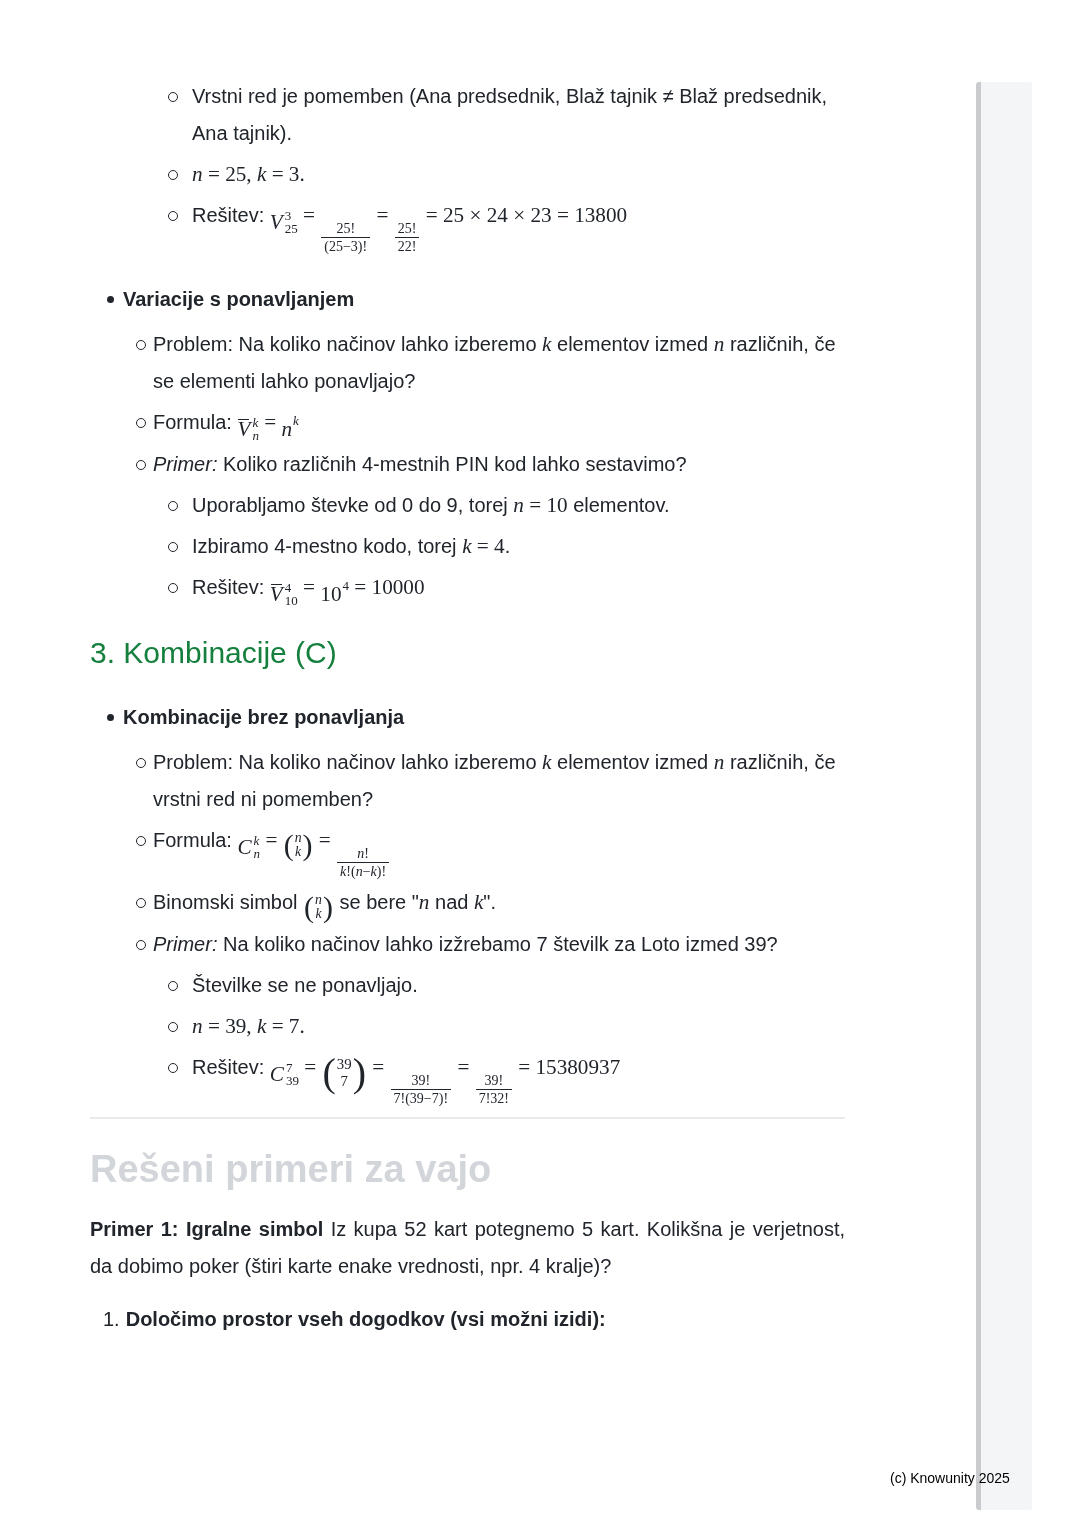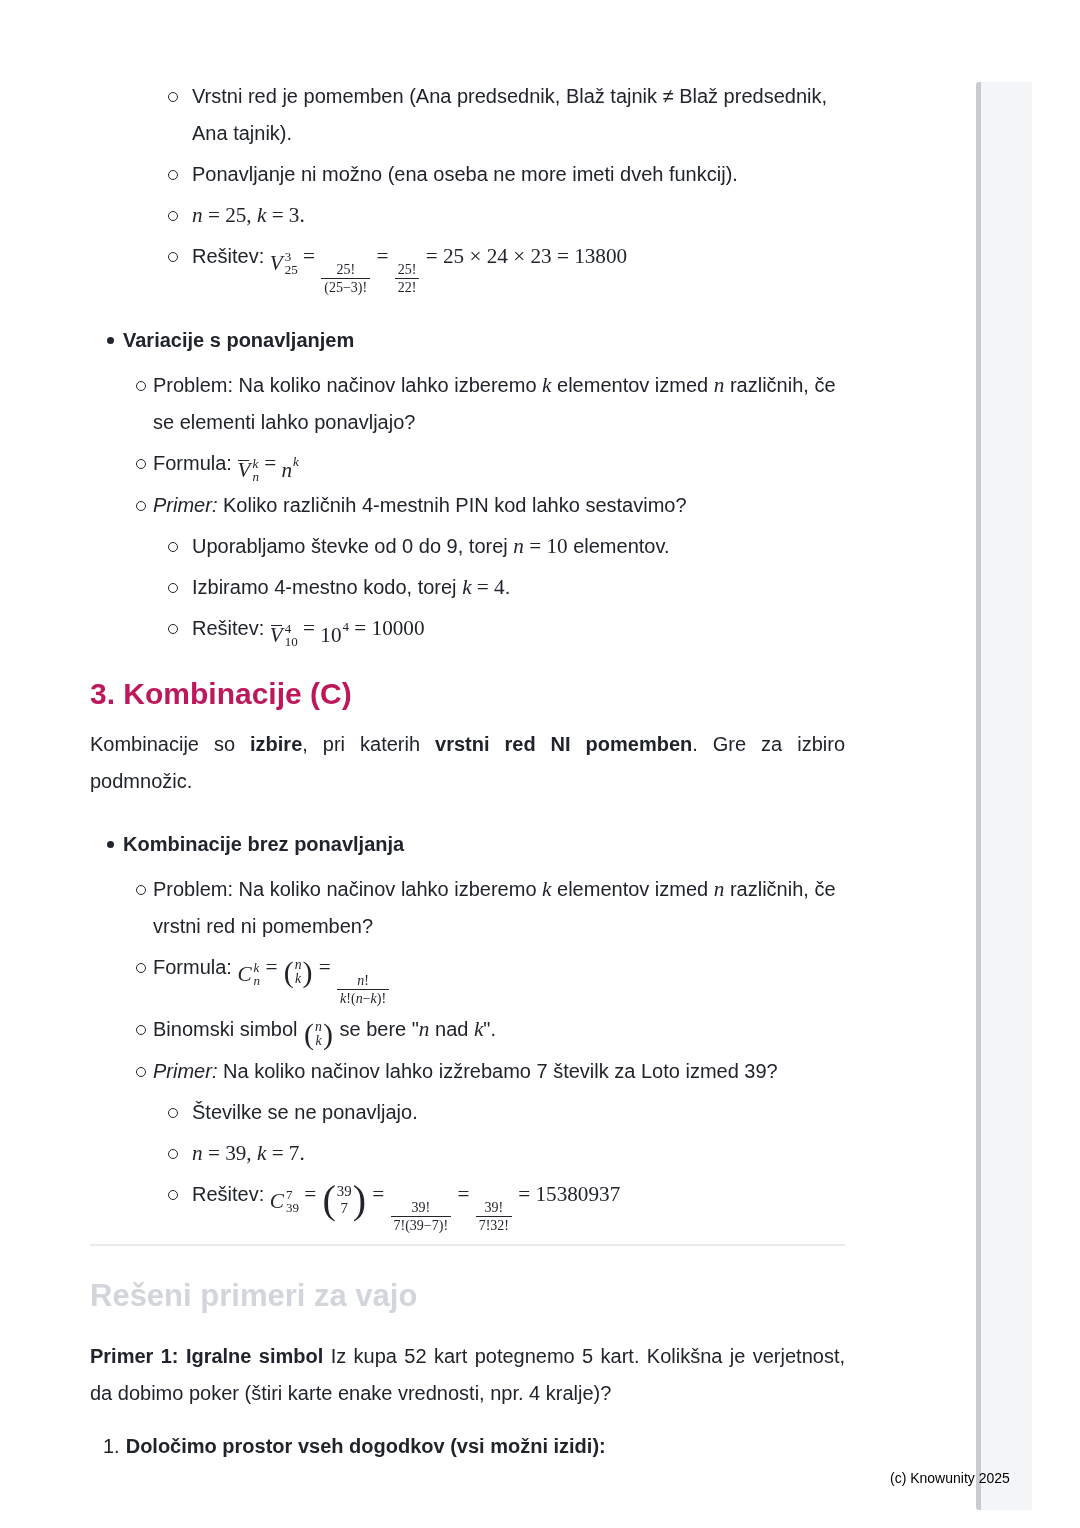--- a/index.html
+++ b/index.html
@@ -12,22 +12,22 @@
   .li{margin-bottom:4px;}
   .l1{padding-left:33px;margin-top:26px;margin-bottom:8px;font-weight:700;}
   .l2{padding-left:63px;}
   .l3{padding-left:102px;}
   .mk{position:absolute;top:14px;}
   .l1 .mk{left:17px;top:15px;}
   .l2 .mk{left:46px;}
   .l3 .mk{left:78px;}
   .disc{width:7px;height:7px;border-radius:50%;background:currentColor;}
   .circ{width:8px;height:8px;border-radius:50%;border:1.7px solid currentColor;background:transparent;}
-  .h2{font-size:30px;line-height:40px;font-weight:700;color:#be185d;margin-top:26px;margin-bottom:12px;}
-  .h1{font-size:31px;line-height:40px;font-weight:700;color:#d2d5d9;margin-bottom:22px;}
+  .h2{font-size:30px;line-height:40px;font-weight:400;color:#15803d;margin-top:26px;margin-bottom:12px;}
+  .h1{font-size:38px;line-height:40px;font-weight:700;color:#d2d5d9;margin-bottom:22px;}
   .para{text-align:justify;margin-bottom:4px;}
   .hrline{border:0;border-top:2px solid #e9eaec;margin:10px 0 30px 0;height:0;}
   .numitem{margin-top:16px;padding-left:13px;font-weight:700;}
   .num-n{font-weight:400;margin-right:6px;}
 
   
   .sg-b{font-weight:700;}
   .sg-i{font-style:italic;}
   .sg-m,.sg-mi{font-family:"Liberation Serif",serif;font-size:1.06em;}
   .sg-mi{font-style:italic;}
@@ -64,21 +64,20 @@
   .side-thumb{position:absolute;left:976px;top:50px;width:5px;height:1428px;background:#c9cbce;border-radius:3px 0 0 3px;}
 
   .watermark{position:absolute;left:890px;top:1437px;font-size:14px;line-height:18px;color:#000000;z-index:5;}
 </style>
 </head>
 <body>
 
 <div class="page">
   <div class="doc" id="doc">
       <div class="blk li l3"><span class="mk circ"></span><span class="li-text"><span class="sg-txt">Vrstni red je pomemben (Ana predsednik, Blaž tajnik ≠ Blaž predsednik, Ana tajnik).</span></span></div>
-      <div class="blk li l3"><span class="mk circ"></span><span class="li-text"><span class="sg-txt">Ponavljanje ni možno (ena oseba ne more imeti dveh funkcij).</span></span></div>
       <div class="blk li l3"><span class="mk circ"></span><span class="li-text"><span class="sg-mi">n</span><span class="sg-m"> = 25, </span><span class="sg-mi">k</span><span class="sg-m"> = 3.</span></span></div>
       <div class="blk li l3"><span class="mk circ"></span><span class="li-text"><span class="sg-txt">Rešitev: </span><span class="sg-ss">
             <span class="sg-mi">V</span>
             <span class="ss-stack">
               <span class="ss-sup">3</span>
               <span class="ss-sub">25</span>
             </span>
           </span><span class="sg-m"> = </span><span class="sg-frac">
             <span class="fr-num"><span class="sg-m">25!</span></span>
             <span class="fr-den"><span class="sg-m">(25−3)!</span></span>
@@ -105,21 +104,20 @@
             <span class="sg-ovl"><span class="sg-mi">V</span></span>
             <span class="ss-stack">
               <span class="ss-sup">4</span>
               <span class="ss-sub">10</span>
             </span>
           </span><span class="sg-m"> = </span><span class="sg-ss">
             <span class="sg-m">10</span>
             <span class="ss-only-sup">4</span>
           </span><span class="sg-m"> = 10000</span></span></div>
       <div class="blk h2">3. Kombinacije (C)</div>
-      <div class="blk para"><span class="sg-txt">Kombinacije so </span><span class="sg-b">izbire</span><span class="sg-txt">, pri katerih </span><span class="sg-b">vrstni red NI pomemben</span><span class="sg-txt">. Gre za izbiro podmnožic.</span></div>
       <div class="blk li l1"><span class="mk disc"></span><span class="li-text"><span class="sg-b">Kombinacije brez ponavljanja</span></span></div>
       <div class="blk li l2"><span class="mk circ"></span><span class="li-text"><span class="sg-txt">Problem: Na koliko načinov lahko izberemo </span><span class="sg-mi">k</span><span class="sg-txt"> elementov izmed </span><span class="sg-mi">n</span><span class="sg-txt"> različnih, če vrstni red ni pomemben?</span></span></div>
       <div class="blk li l2"><span class="mk circ"></span><span class="li-text"><span class="sg-txt">Formula: </span><span class="sg-ss">
             <span class="sg-mi">C</span>
             <span class="ss-stack">
               <span class="ss-sup it">k</span>
               <span class="ss-sub it">n</span>
             </span>
           </span><span class="sg-m"> = </span><span class="sg-binom">
             <span class="bp">(</span>

